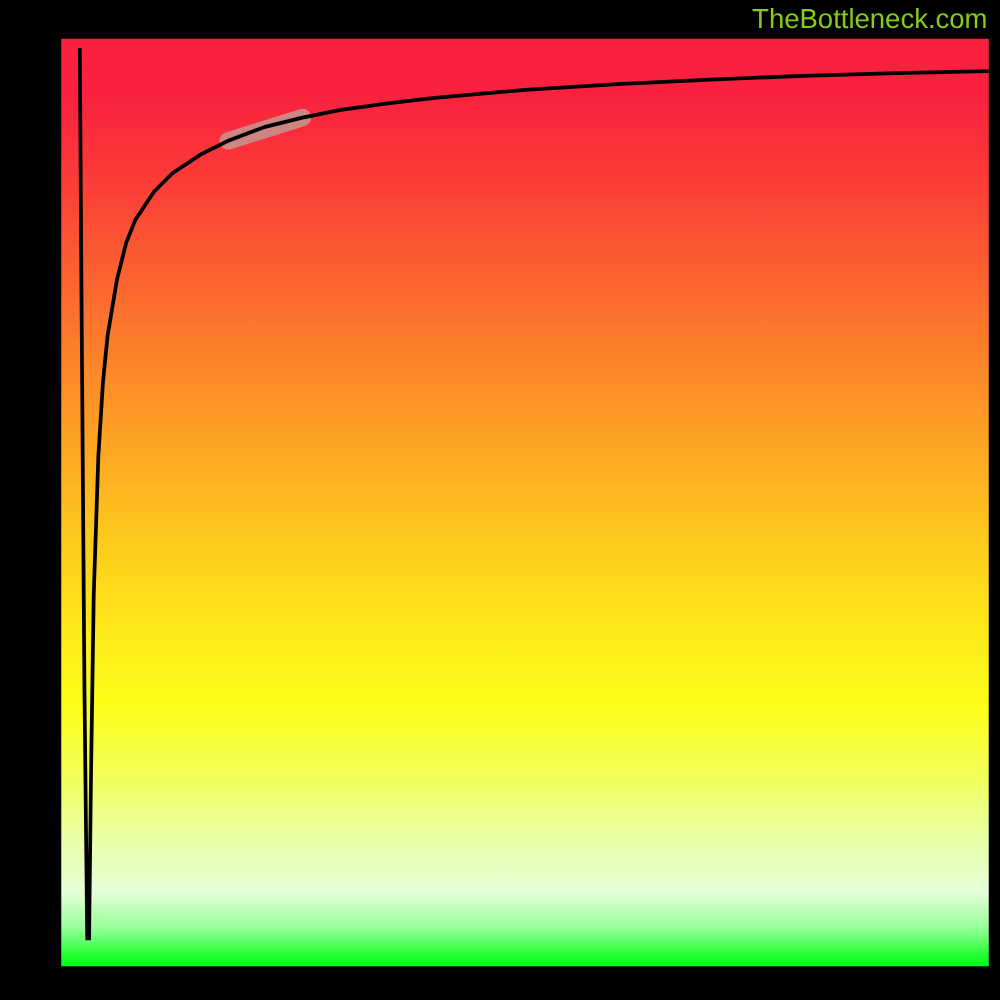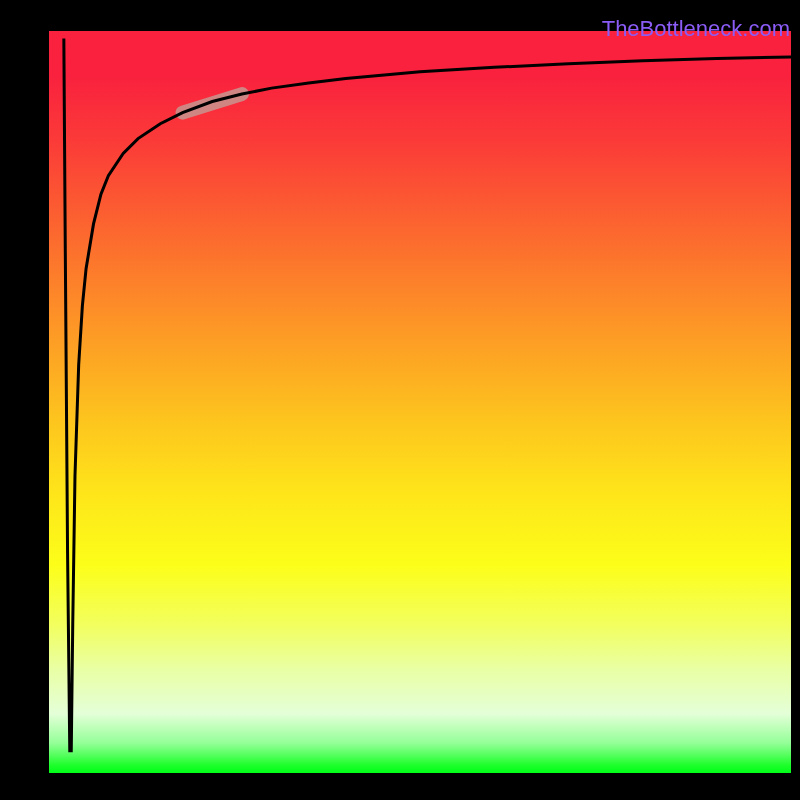--- a/index.html
+++ b/index.html
@@ -1,17 +1,17 @@
 <!DOCTYPE html>
 <html><head>
 <meta charset="utf-8">
 <style>
   * { margin: 0; padding: 0; box-sizing: border-box; }
   body { width: 800px; height: 800px; background: #000; position: relative; overflow: hidden; font-family: Arial, sans-serif; }
-  .watermark { position: absolute; top: 16px; right: 10px; color: #8b5cf6; font-size: 22px; z-index: 5; }
+  .watermark { position: absolute; top: 2px; right: 10px; color: #84cc16; font-size: 22px; z-index: 5; }
   .plot-frame { position: absolute; left: 49px; top: 31px; width: 742px; height: 742px; }
   .gradient-bg { position: absolute; inset: 0; background: linear-gradient(to bottom,
       #f9213e 0%,
       #f9213e 6%,
       #fb3b38 15%,
       #fc6b2e 28%,
       #fd9726 40%,
       #fdc31e 52%,
       #fee41a 62%,
       #fcfe19 72%,

